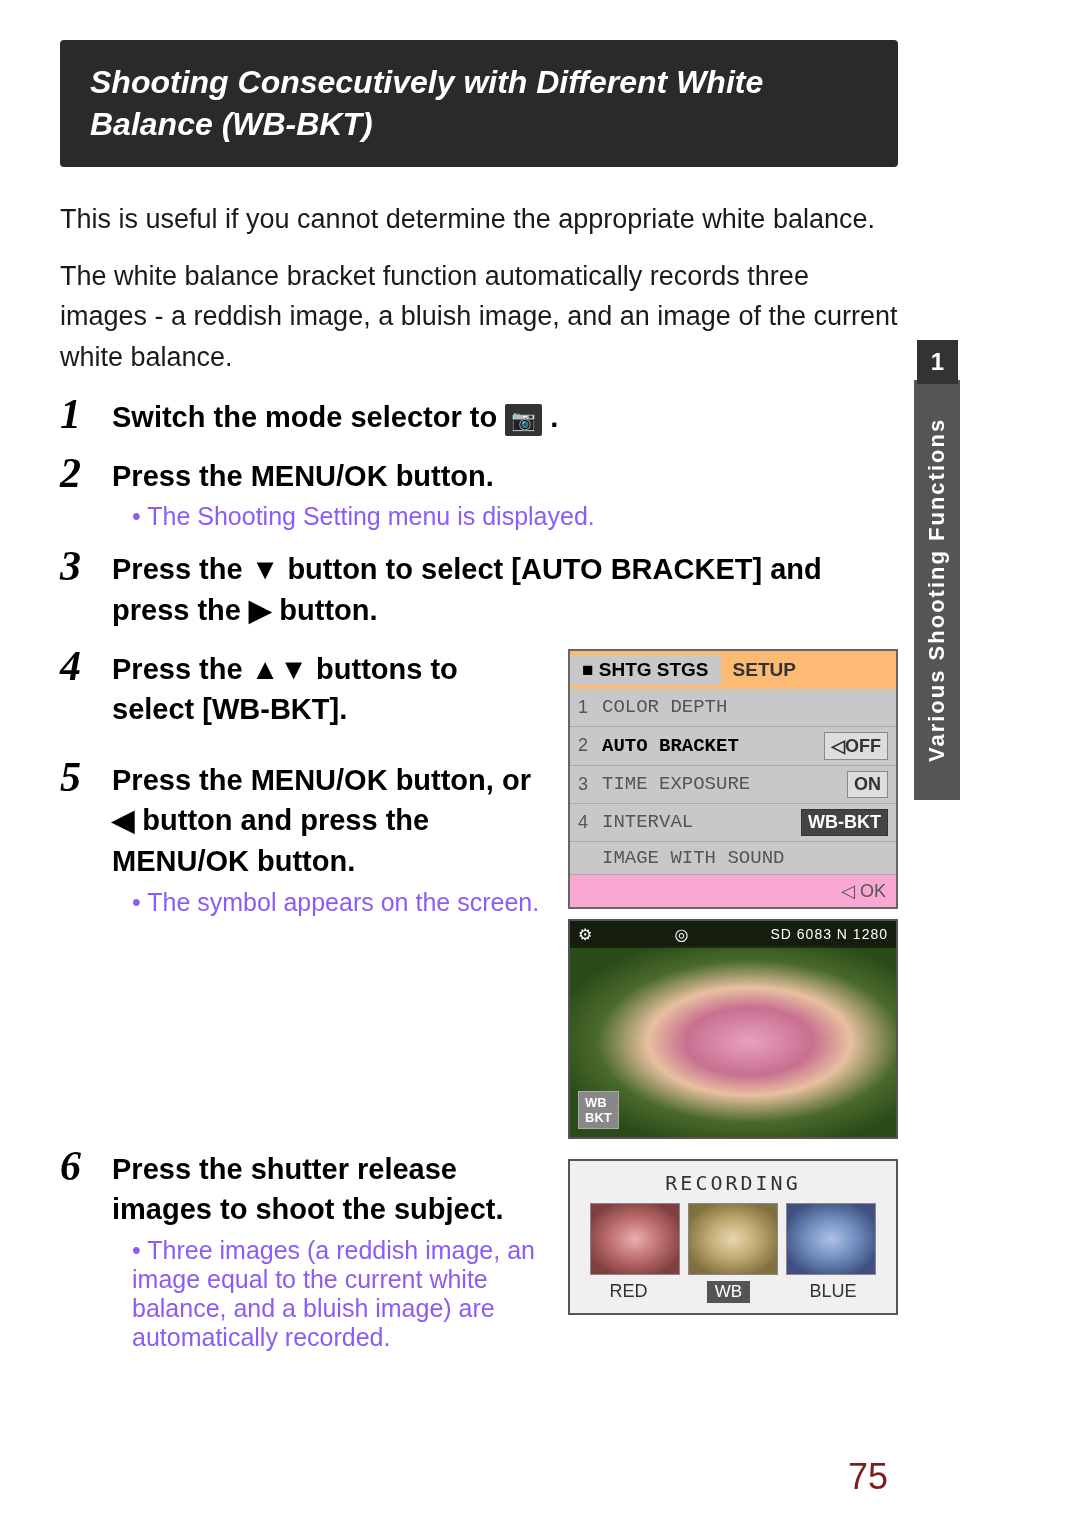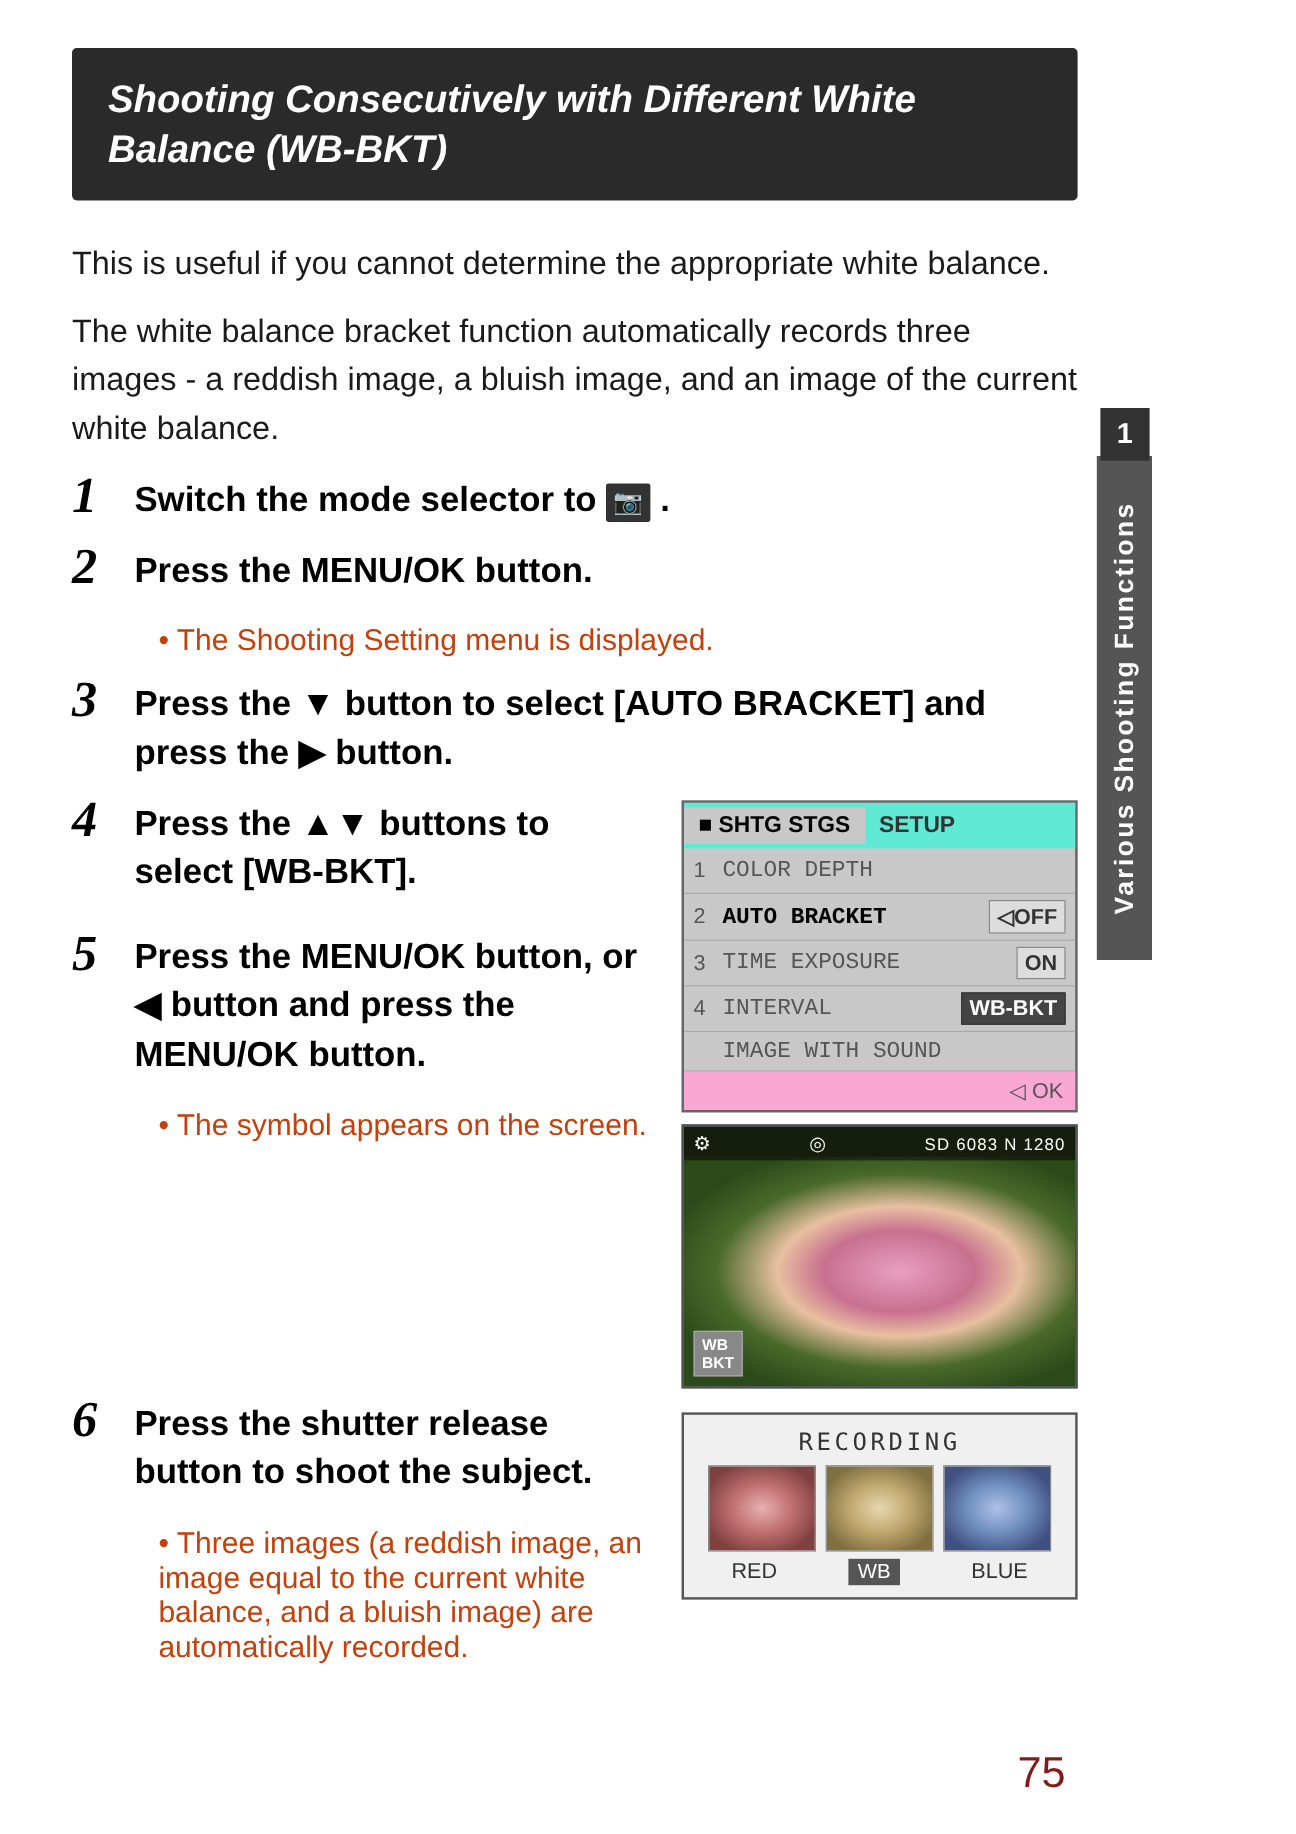--- a/index.html
+++ b/index.html
@@ -73,40 +73,40 @@
 
     .step-title {
       font-size: 29px;
       font-weight: bold;
       line-height: 1.4;
       color: #000;
     }
 
     .step-sub {
       font-size: 25px;
-      color: #c2410c;
-      margin-top: 24px;
+      color: #8b5cf6;
+      margin-top: 6px;
       padding-left: 20px;
     }
 
     .step-sub::before {
       content: "• ";
     }
 
     
     .camera-menu {
       border: 2px solid #666;
       background: #c8c8c8;
       font-size: 20px;
       margin-top: 0;
     }
 
     .menu-header {
       display: flex;
-      background: #5eead4;
+      background: #fdba74;
       padding: 4px 0;
     }
 
     .menu-tab {
       padding: 4px 12px;
       font-size: 19px;
       color: #333;
       font-weight: bold;
     }
 
@@ -439,21 +439,21 @@
         </div>
 
       </div>
     </div>
 
     <div class="step-6-container">
       <div class="step-6-left">
         <div class="step">
           <div class="step-number">6</div>
           <div class="step-content">
-            <div class="step-title">Press the shutter release button to shoot the subject.</div>
+            <div class="step-title">Press the shutter release images to shoot the subject.</div>
             <div class="step-sub">Three images (a reddish image, an image equal to the current white balance, and a bluish image) are automatically recorded.</div>
           </div>
         </div>
       </div>
 
       <div class="step-6-right">
         <div class="recording-section">
           <div class="recording-label">RECORDING</div>
           <div class="recording-images">
             <div class="recording-thumb thumb-red"></div>

